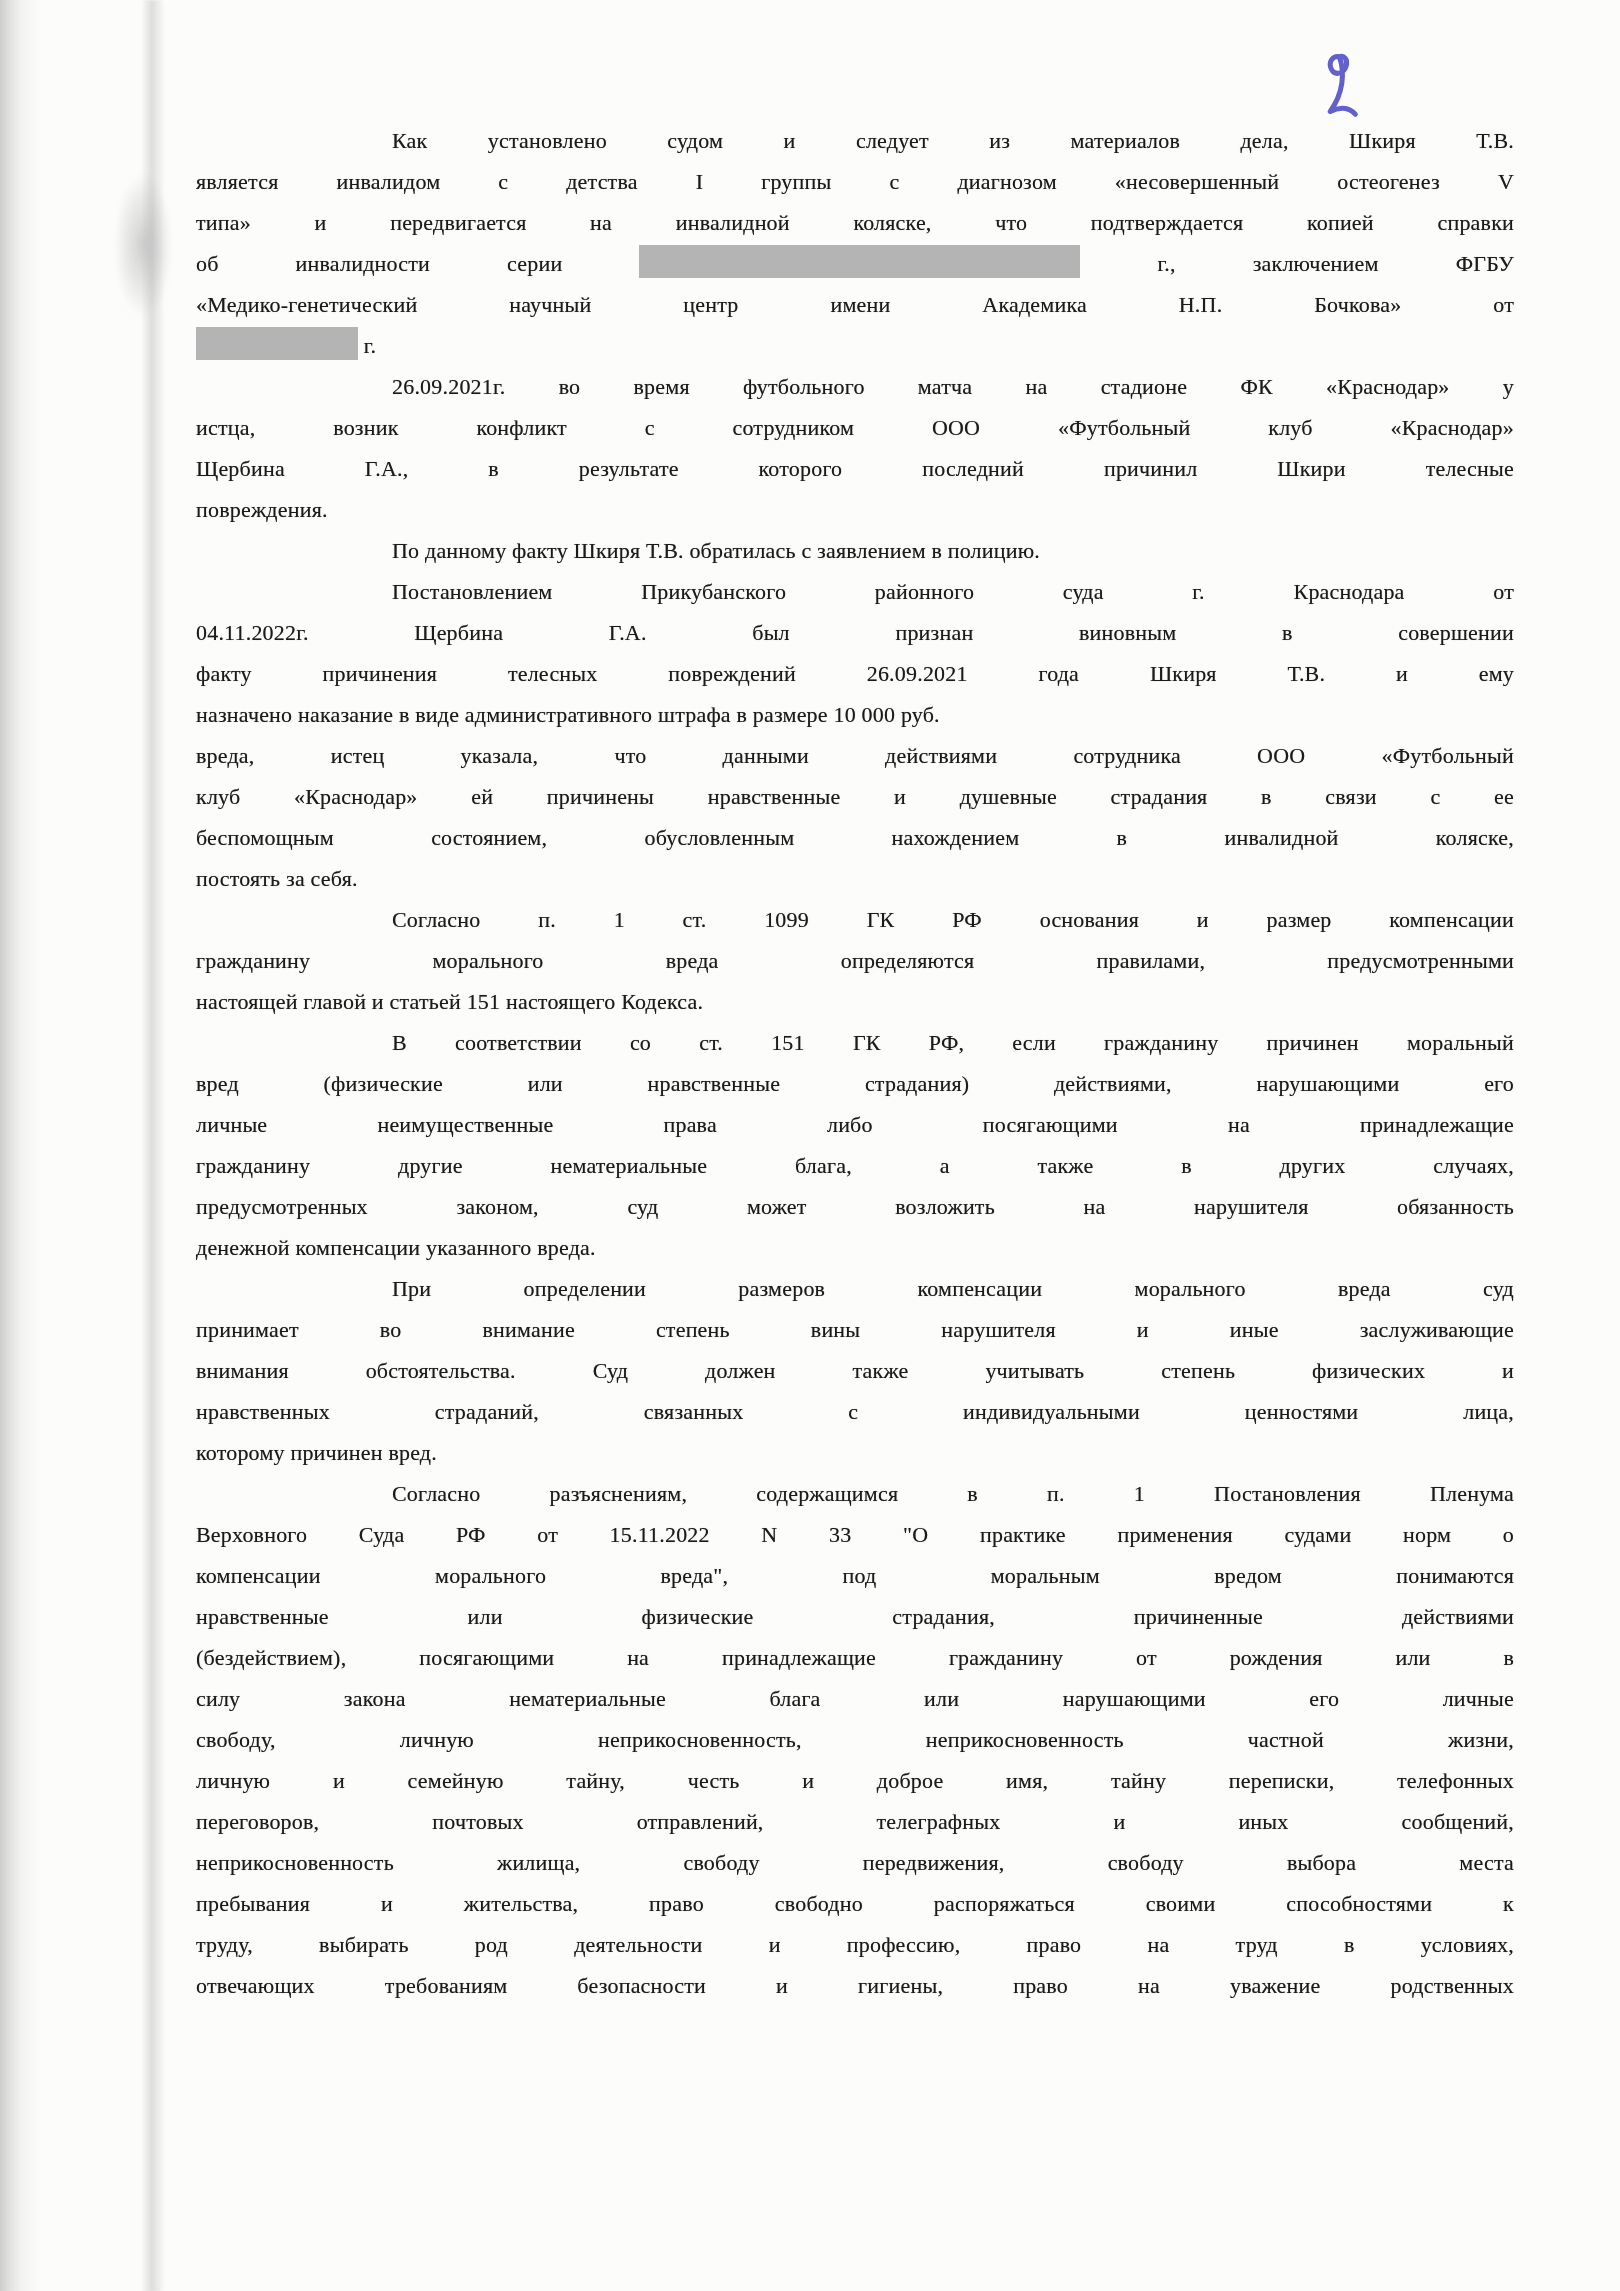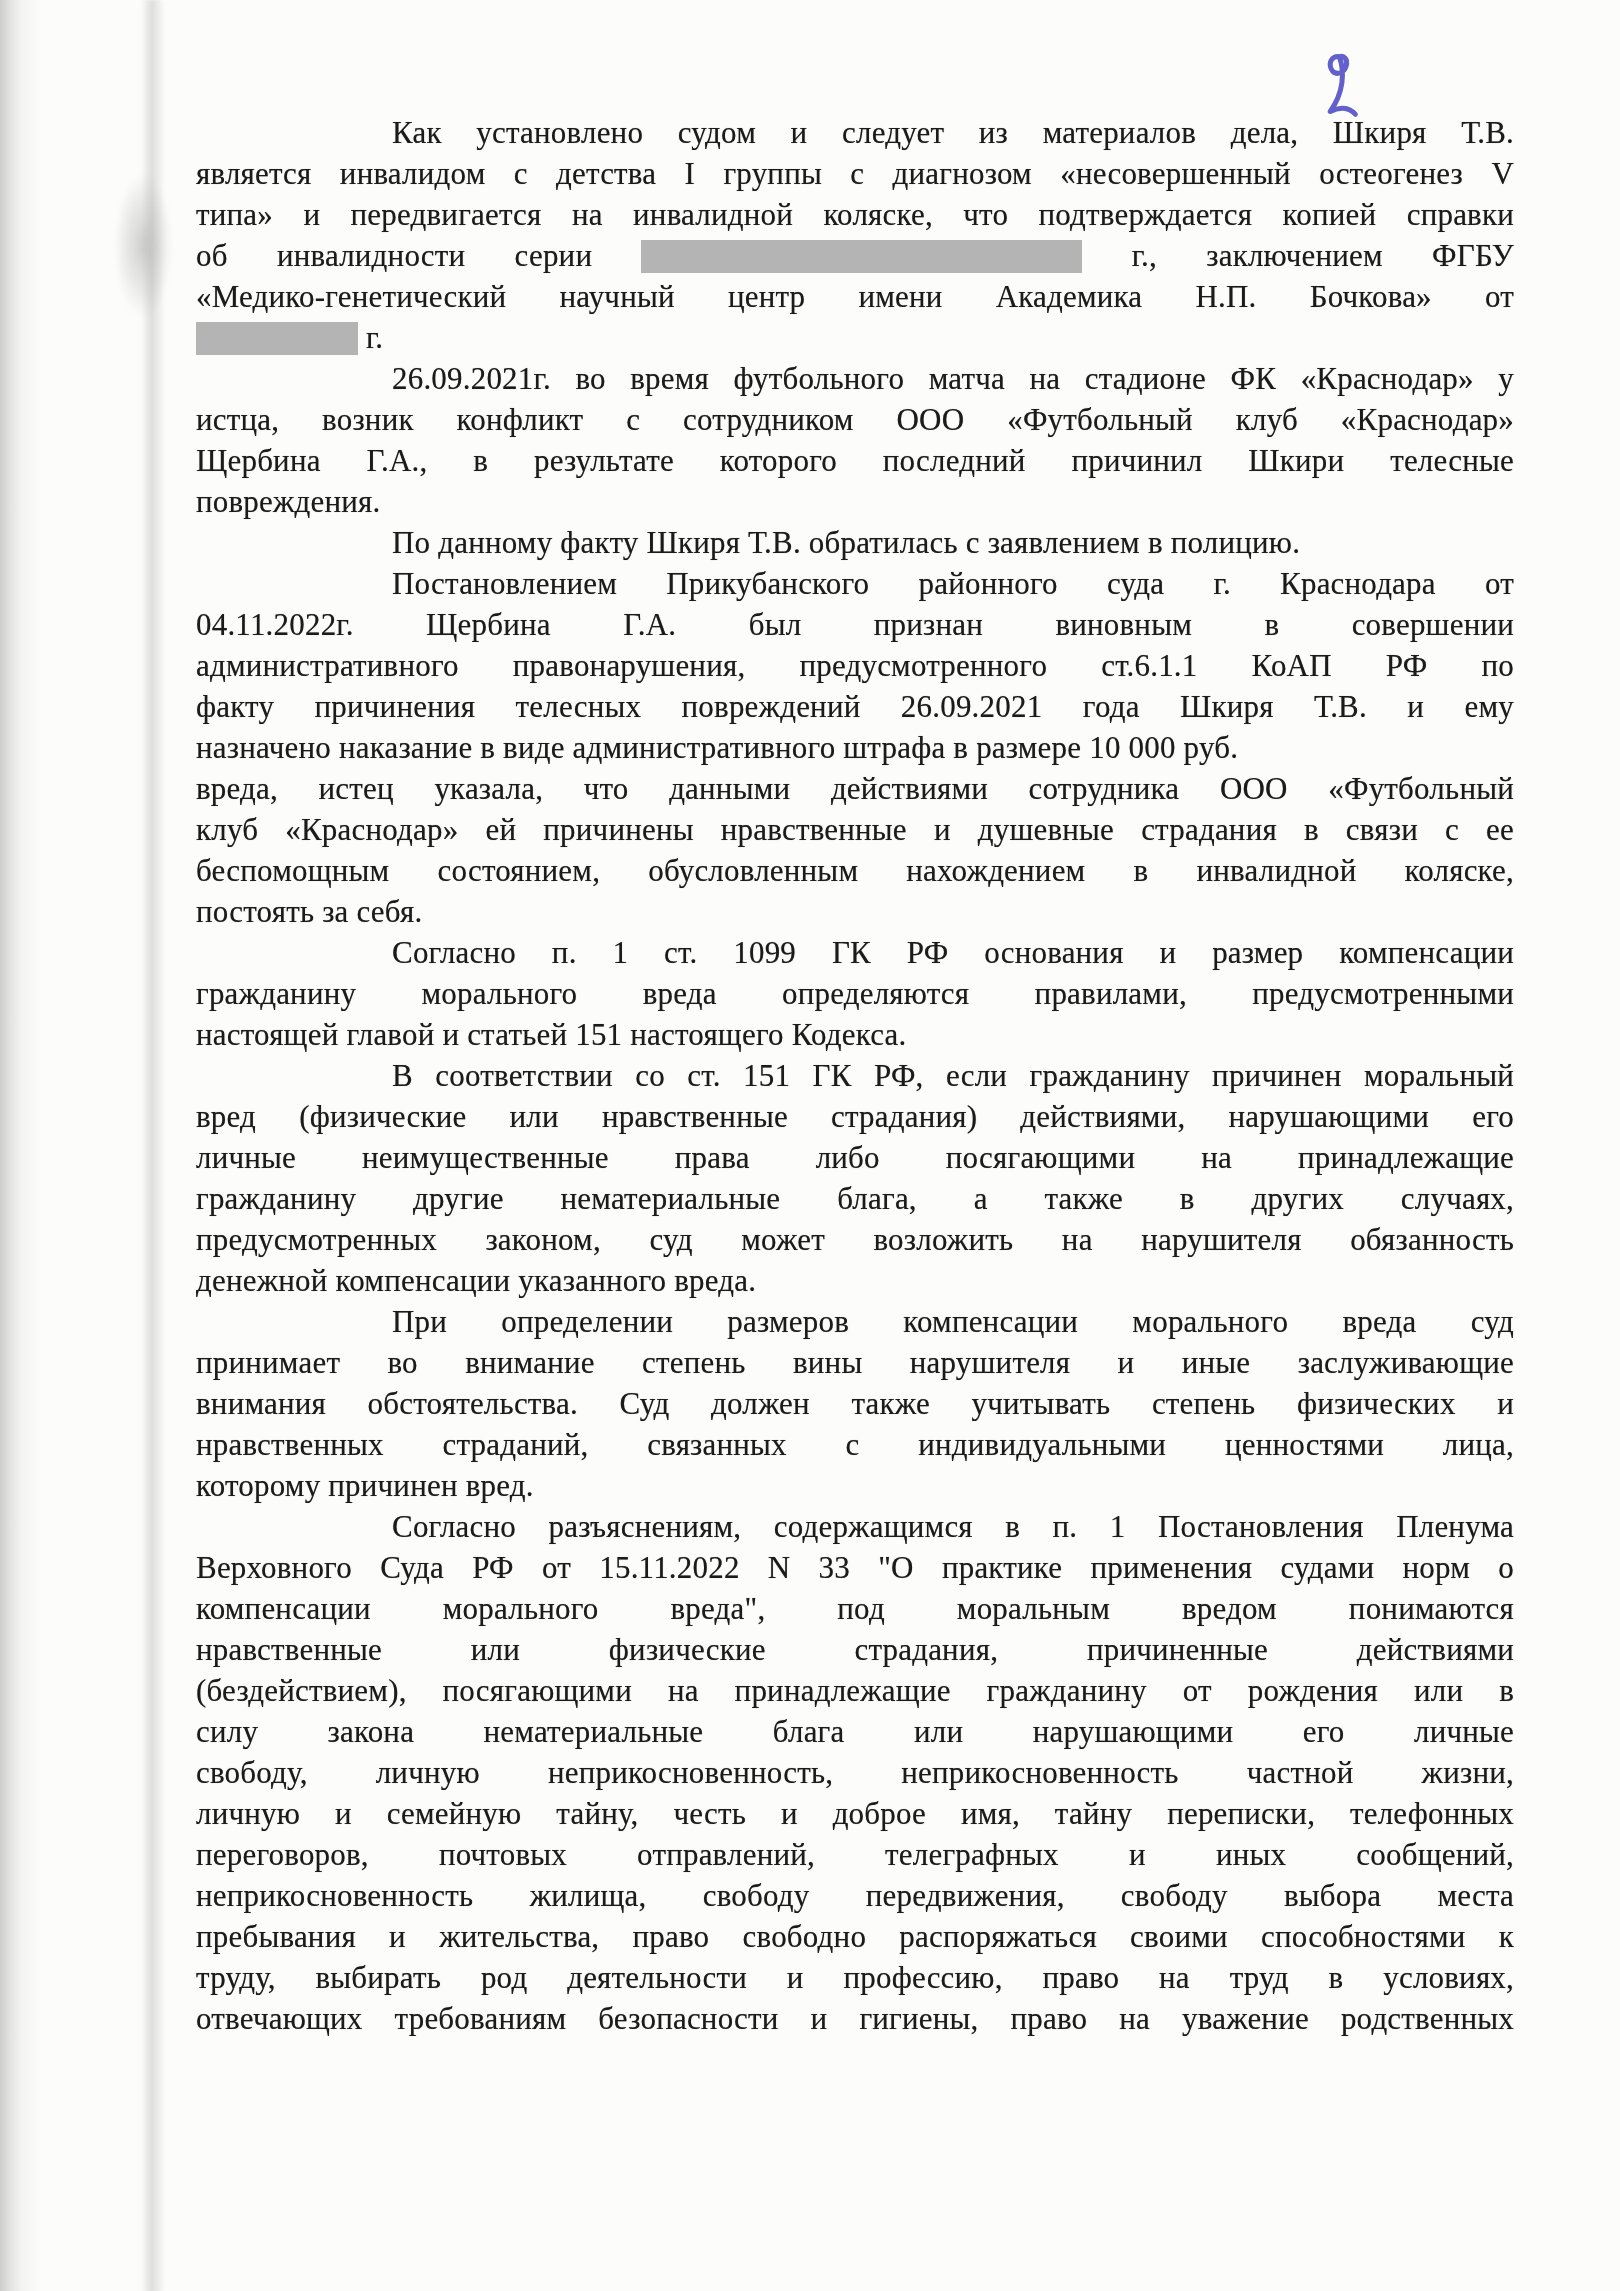--- a/index.html
+++ b/index.html
@@ -43,23 +43,23 @@
     stroke: var(--pen, #5552c8);
     stroke-width: 4.4;
     stroke-linecap: round;
     stroke-linejoin: round;
     opacity: 0.92;
   }
   
   .doc {
     position: absolute;
     left: 196px;
-    top: 112px;
+    top: 120px;
     width: 1318px;
-    font-size: 31px;
+    font-size: 22px;
     color: var(--ink, #1b1b1b);
     text-shadow: 0 0 0.7px rgba(25,25,25,0.55);
     letter-spacing: 0.2px;
   }
   .line {
     height: 41px;
     line-height: 41px;
     white-space: normal;
     overflow: visible;
   }
@@ -93,21 +93,20 @@
       <div class="line j">об инвалидности серии <span class="redact" style="width: 441px;"></span> г., заключением ФГБУ</div>
       <div class="line j">«Медико-генетический научный центр имени Академика Н.П. Бочкова» от</div>
       <div class="line"><span class="redact" style="width: 162px;"></span> г.</div>
       <div class="line j ind">26.09.2021г. во время футбольного матча на стадионе ФК «Краснодар» у</div>
       <div class="line j">истца, возник конфликт с сотрудником ООО «Футбольный клуб «Краснодар»</div>
       <div class="line j">Щербина Г.А., в результате которого последний причинил Шкири телесные</div>
       <div class="line">повреждения.</div>
       <div class="line ind">По данному факту Шкиря Т.В. обратилась с заявлением в полицию.</div>
       <div class="line j ind">Постановлением Прикубанского районного суда г. Краснодара от</div>
       <div class="line j">04.11.2022г. Щербина Г.А. был признан виновным в совершении</div>
-      <div class="line j">административного правонарушения, предусмотренного ст.6.1.1 КоАП РФ по</div>
       <div class="line j">факту причинения телесных повреждений 26.09.2021 года Шкиря Т.В. и ему</div>
       <div class="line">назначено наказание в виде административного штрафа в размере 10 000 руб.</div>
       <div class="line j">вреда, истец указала, что данными действиями сотрудника ООО «Футбольный</div>
       <div class="line j">клуб «Краснодар» ей причинены нравственные и душевные страдания в связи с ее</div>
       <div class="line j">беспомощным состоянием, обусловленным нахождением в инвалидной коляске,</div>
       <div class="line">постоять за себя.</div>
       <div class="line j ind">Согласно п. 1 ст. 1099 ГК РФ основания и размер компенсации</div>
       <div class="line j">гражданину морального вреда определяются правилами, предусмотренными</div>
       <div class="line">настоящей главой и статьей 151 настоящего Кодекса.</div>
       <div class="line j ind">В соответствии со ст. 151 ГК РФ, если гражданину причинен моральный</div>

